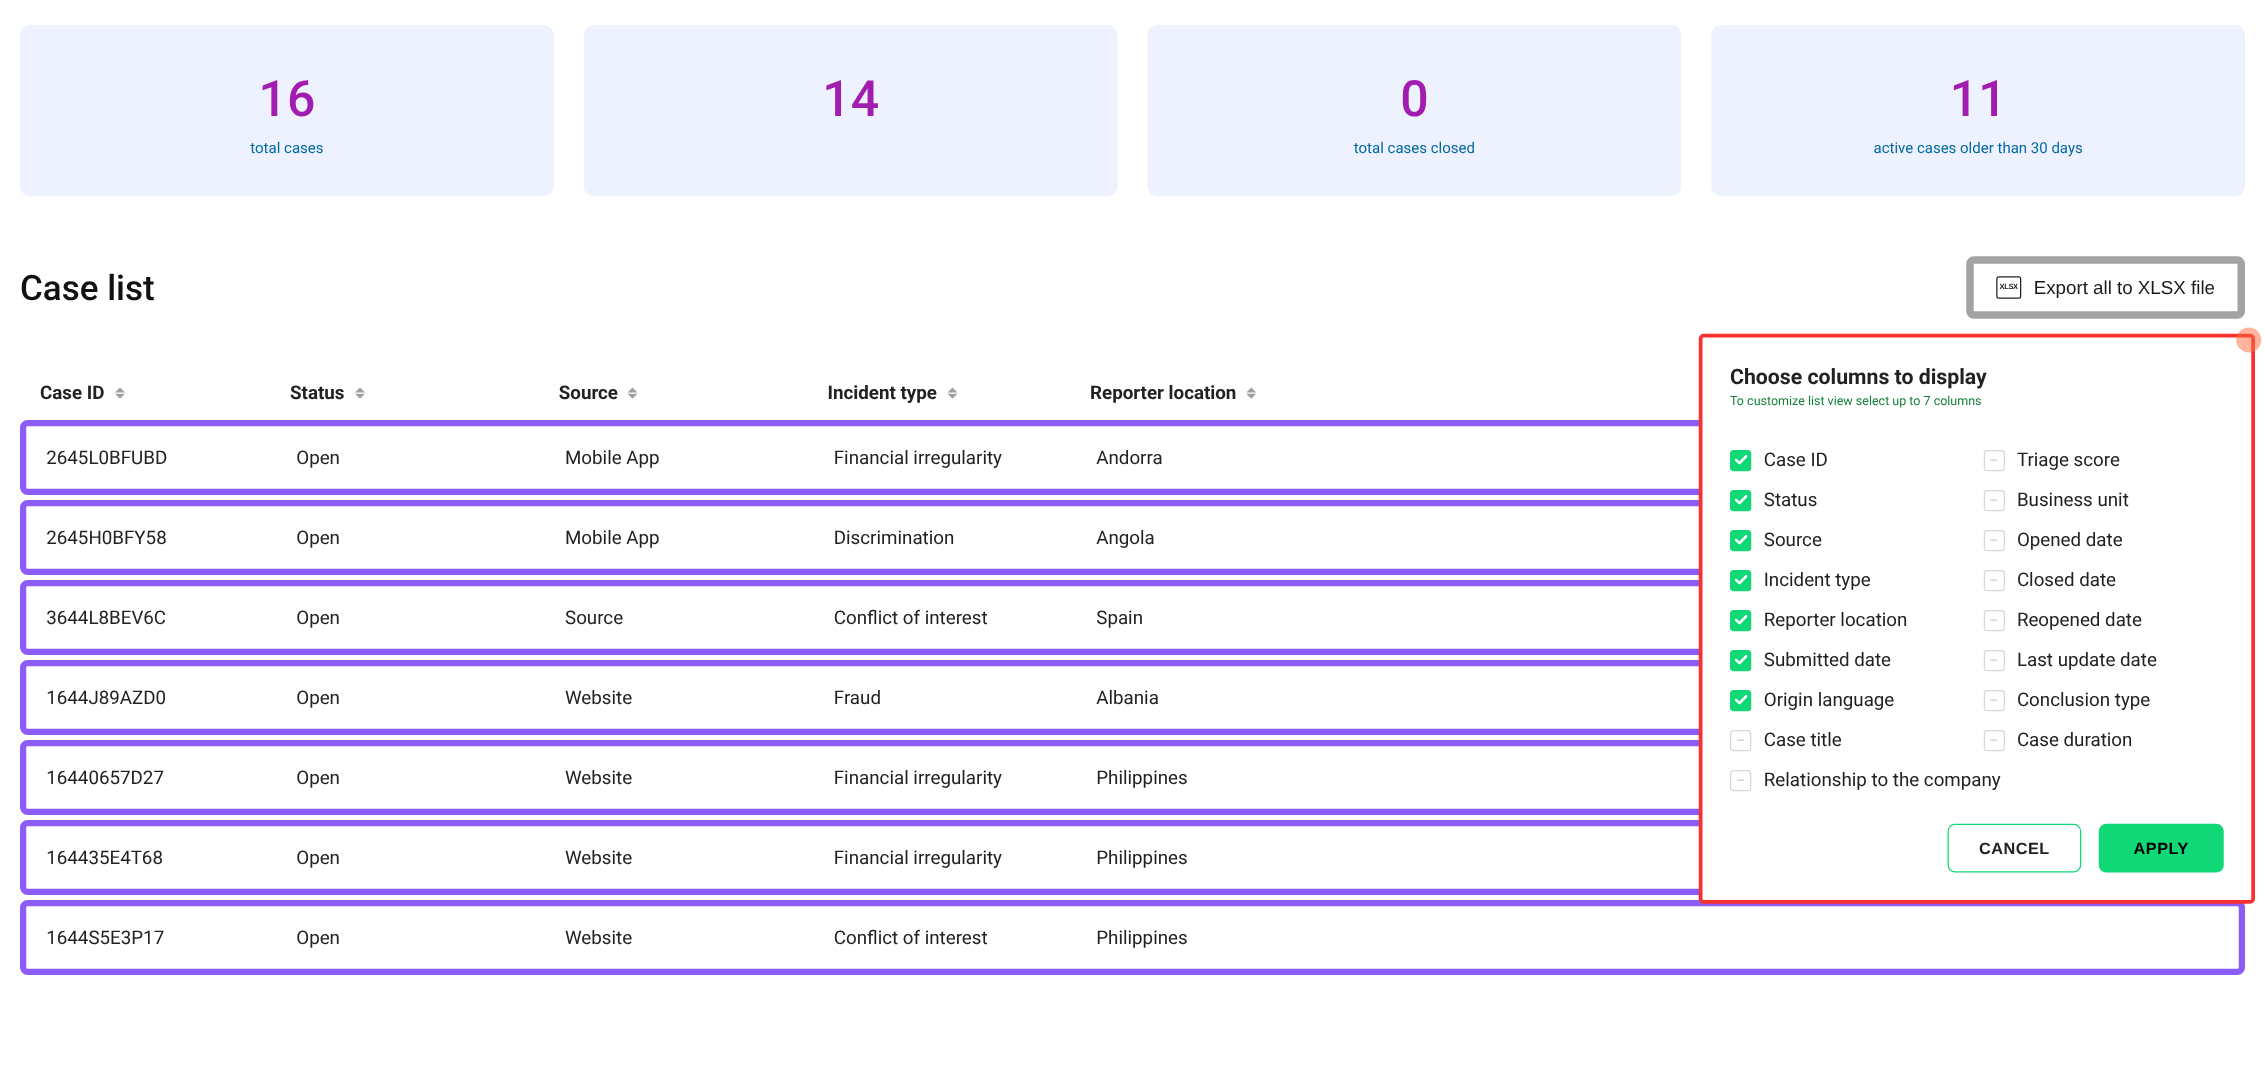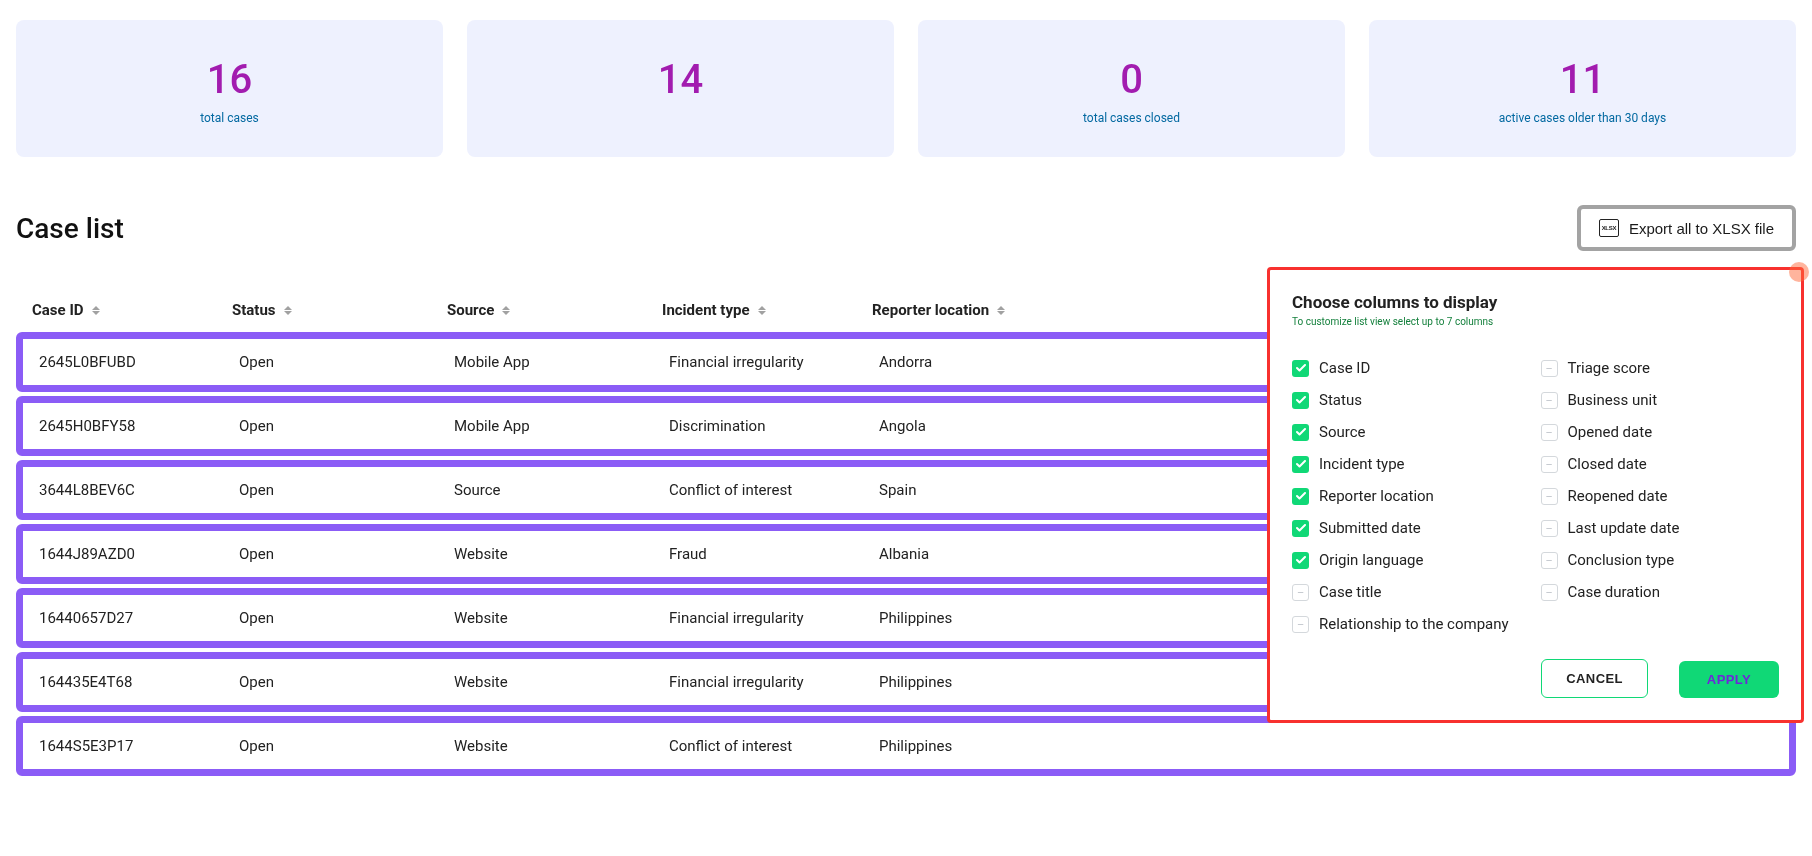--- a/index.html
+++ b/index.html
@@ -43,21 +43,21 @@
   }
   .page-title {
     font-size: 28px;
     font-weight: 500;
     color: #111;
   }
   .export-btn {
     display: inline-flex;
     align-items: center;
     gap: 10px;
-    border: 4px solid #a3a3a3;
+    border: 6px solid #a3a3a3;
     background: #fff;
     border-radius: 6px;
     padding: 10px 18px;
     font-size: 15px;
     color: #1a1a1a;
     cursor: pointer;
   }
   .export-icon {
     display: inline-flex;
     align-items: center;
@@ -100,41 +100,41 @@
     border-right: 4px solid transparent;
   }
   .sort-icon::before { border-bottom: 4px solid #555; }
   .sort-icon::after  { border-top: 4px solid #555; }
   .tbody {}
   .trow {
     display: flex;
     align-items: center;
     padding: 0 16px;
     height: 60px;
-    border: 7px solid #8b5cf6;
+    border: 5px solid #8b5cf6;
     border-radius: 6px;
     margin-bottom: 4px;
     background: #fff;
   }
   .td {
     font-size: 15px;
     color: #222;
   }
   .col-id       { width: 200px; }
   .col-status   { width: 215px; }
   .col-source   { width: 215px; }
   .col-incident { width: 210px; }
   .col-reporter { width: 235px; }
 
   
   .popup-wrap {
     position: absolute;
     top: 267px;
     right: 8px;
-    width: 537px;
+    width: 445px;
     border: 3px solid #F8312F;
     border-radius: 4px;
     background: #fff;
     padding: 22px;
   }
   .popup-title {
     font-size: 17px;
     font-weight: 700;
     margin-bottom: 4px;
     color: #222;
@@ -177,39 +177,38 @@
     color: #bdc2c9;
     font-size: 11px;
     line-height: 1;
   }
   .relationship-row {
     grid-column: 1 / span 2;
   }
   .popup-actions {
     display: flex;
     justify-content: flex-end;
-    gap: 31px;
+    gap: 14px;
     margin-top: 26px;
-    align-items: flex-end;
   }
   .btn-cancel {
     border: 1.5px solid #10D876;
     background: #fff;
     color: #222;
     font-weight: 700;
     font-size: 13px;
     letter-spacing: 0.4px;
     padding: 11px 24px;
     border-radius: 6px;
     cursor: pointer;
   }
   .btn-apply {
     border: none;
     background: #10D876;
-    color: #6d28d9;
+    color: #000000;
     font-weight: 700;
     font-size: 13px;
     letter-spacing: 0.4px;
     padding: 11px 28px;
     border-radius: 6px;
     cursor: pointer;
   }
   .red-dot {
     position: absolute;
     top: -10px;

